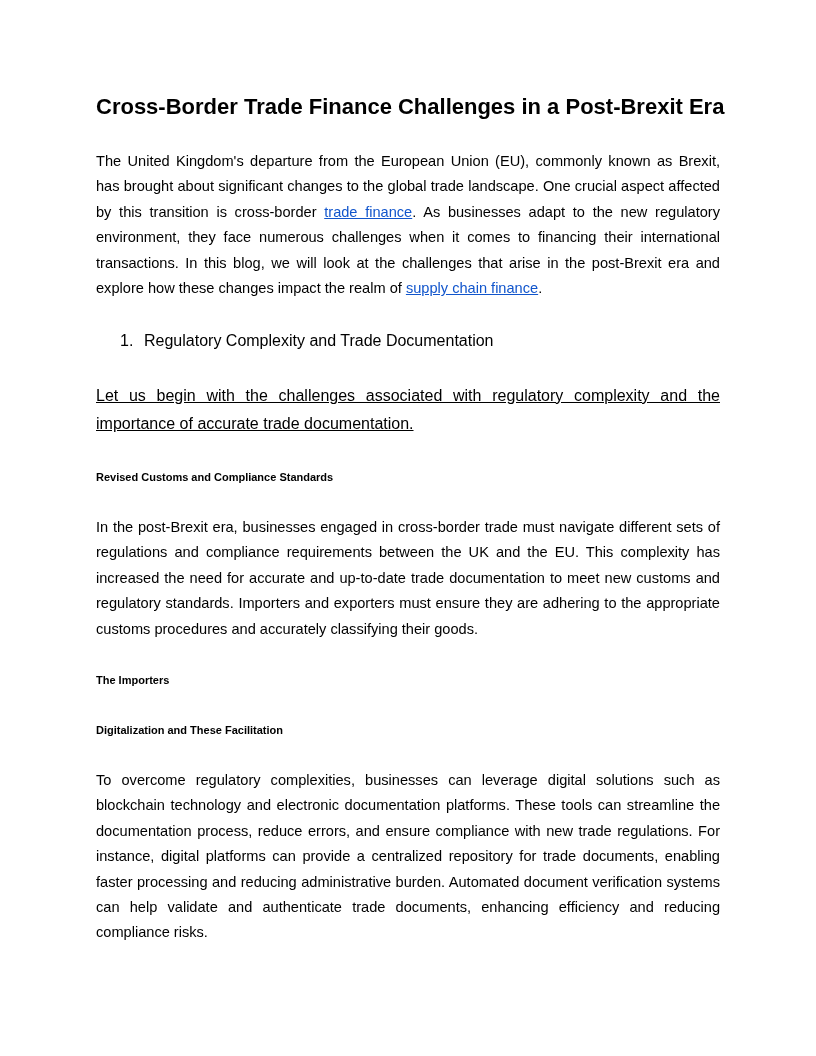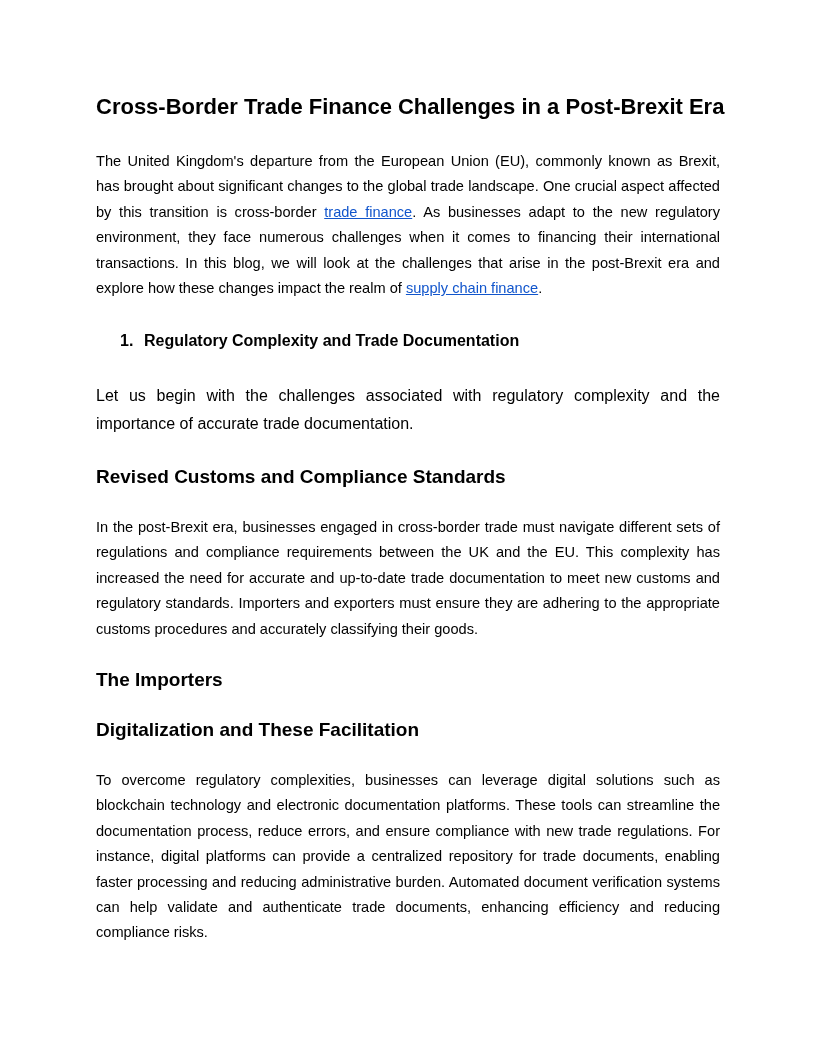--- a/index.html
+++ b/index.html
@@ -41,39 +41,40 @@
       text-align: justify;
     }
     .para-large {
       position: absolute;
       left: 0;
       width: 624px;
       margin: 0;
       font-size: 16px;
       line-height: 28px;
       text-align: justify;
+      text-decoration: underline;
     }
     .h2 {
       position: absolute;
       left: 24px;
       margin: 0;
       font-size: 16px;
-      font-weight: bold;
+      font-weight: normal;
       line-height: 22px;
       white-space: nowrap;
     }
     .h2 .num {
       display: inline-block;
       width: 24px;
     }
     .h3 {
       position: absolute;
       left: 0;
       margin: 0;
-      font-size: 19px;
+      font-size: 11px;
       font-weight: bold;
       line-height: 20px;
       white-space: nowrap;
     }
     a.link {
       color: #1155cc;
     }
   </style>
 </head>
 <body>

